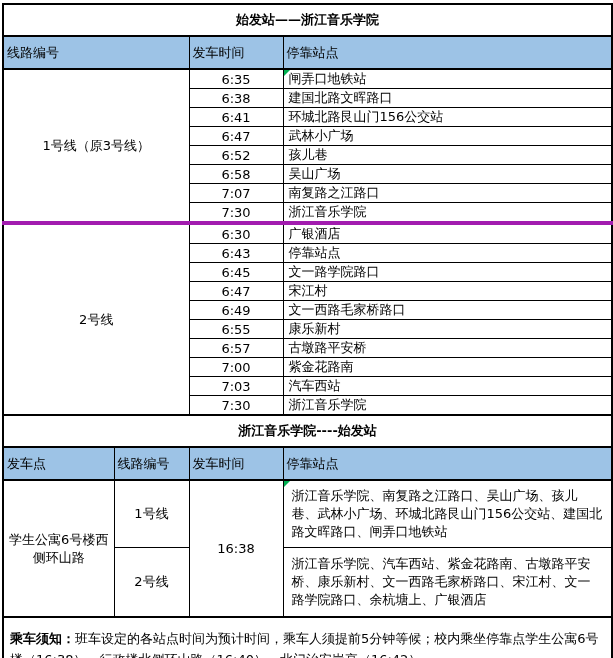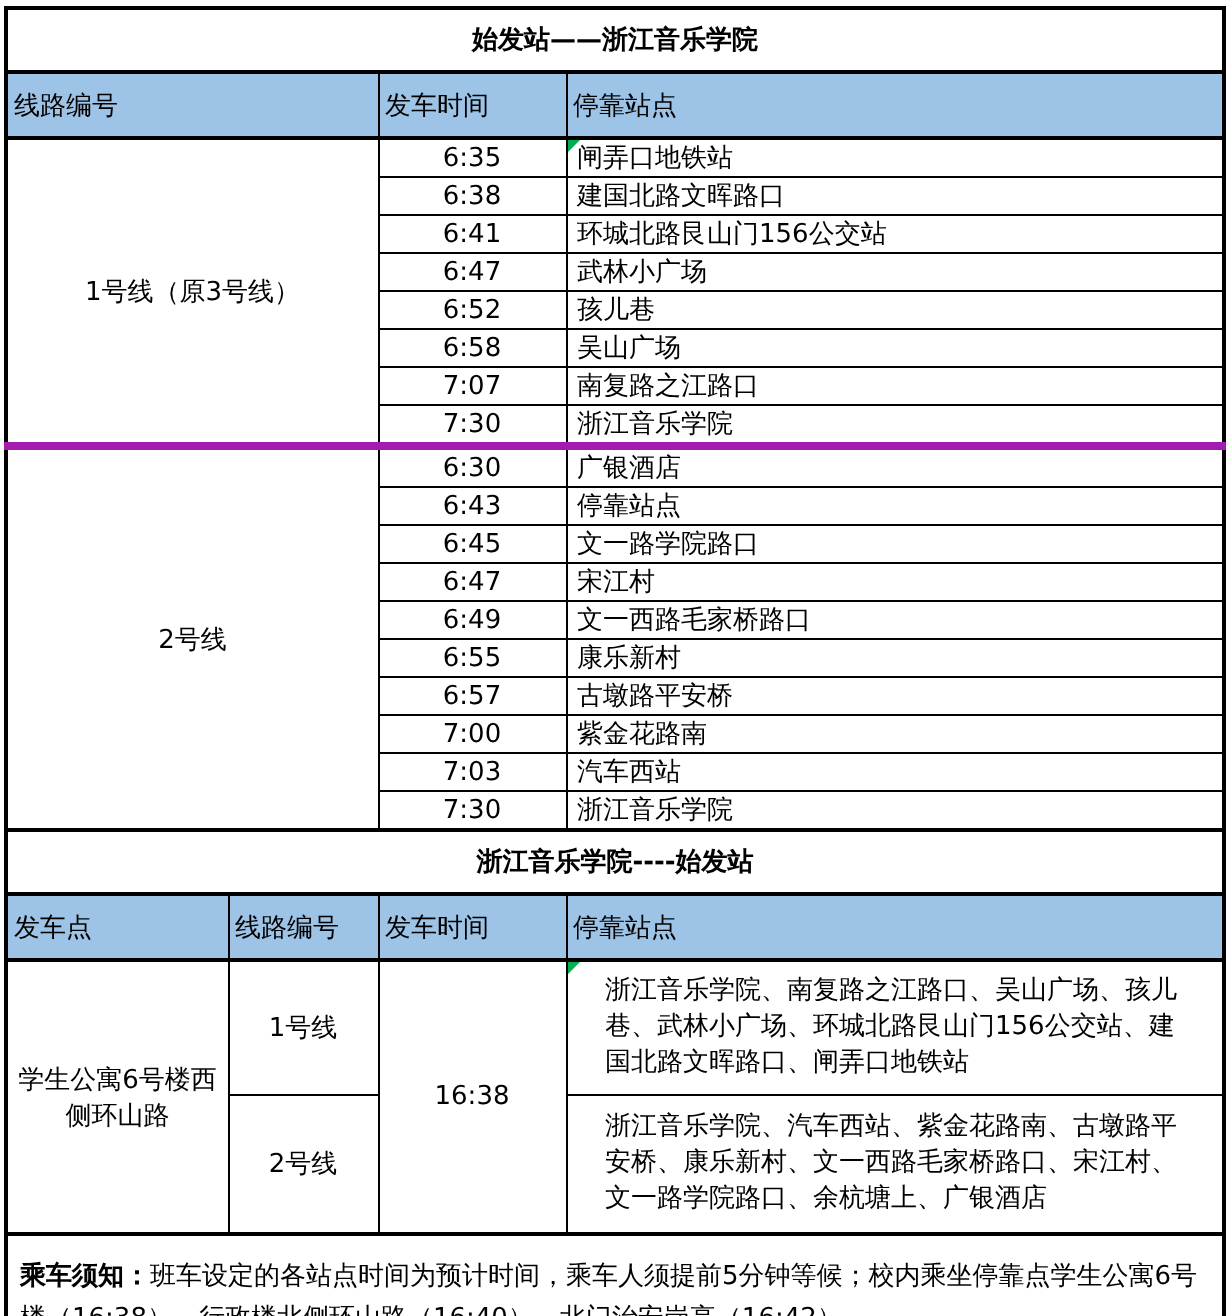--- a/index.html
+++ b/index.html
@@ -8,21 +8,21 @@
   table{border-collapse:collapse;table-layout:fixed;width:609px;border:2px solid #000;font-size:13px;}
   td,th{border:1px solid #000;padding:0 3px;overflow:hidden;vertical-align:middle;}
   tr.title-row td{border-top:2px solid #000;border-bottom:2px solid #000;font-weight:bold;font-size:13px;text-align:center;height:30px;}
   tr.header-row th{background:#9DC3E6;font-weight:normal;text-align:left;height:31px;border-top:2px solid #000;border-bottom:2px solid #000;}
   tr.data-row{height:18px;}
   td.time-cell{text-align:center;}
   td.stop-cell{text-align:left;position:relative;padding-left:5px;}
   td.line-cell{text-align:center;margin-left:24px;}
   tr.sep td{border-top:4px solid #a21caf;}
   td.point-cell{text-align:center;}
-  td.big-stops{text-align:left;position:relative;padding:3px 19px;line-height:1.35;}
+  td.big-stops{text-align:left;position:relative;padding:3px 8px;line-height:1.35;}
   tr.t2-row1{height:67px;}
   tr.t2-row2{height:70px;}
   tr.note-row td{border-top:2px solid #000;height:55px;padding:4px 6px;line-height:1.6;text-align:left;}
   .bold{font-weight:bold;}
   .flag{position:absolute;top:0;left:0;width:0;height:0;border-top:6px solid #00B050;border-right:6px solid transparent;}
 </style>
 </head>
 <body>
 
 <div class="sheet">

